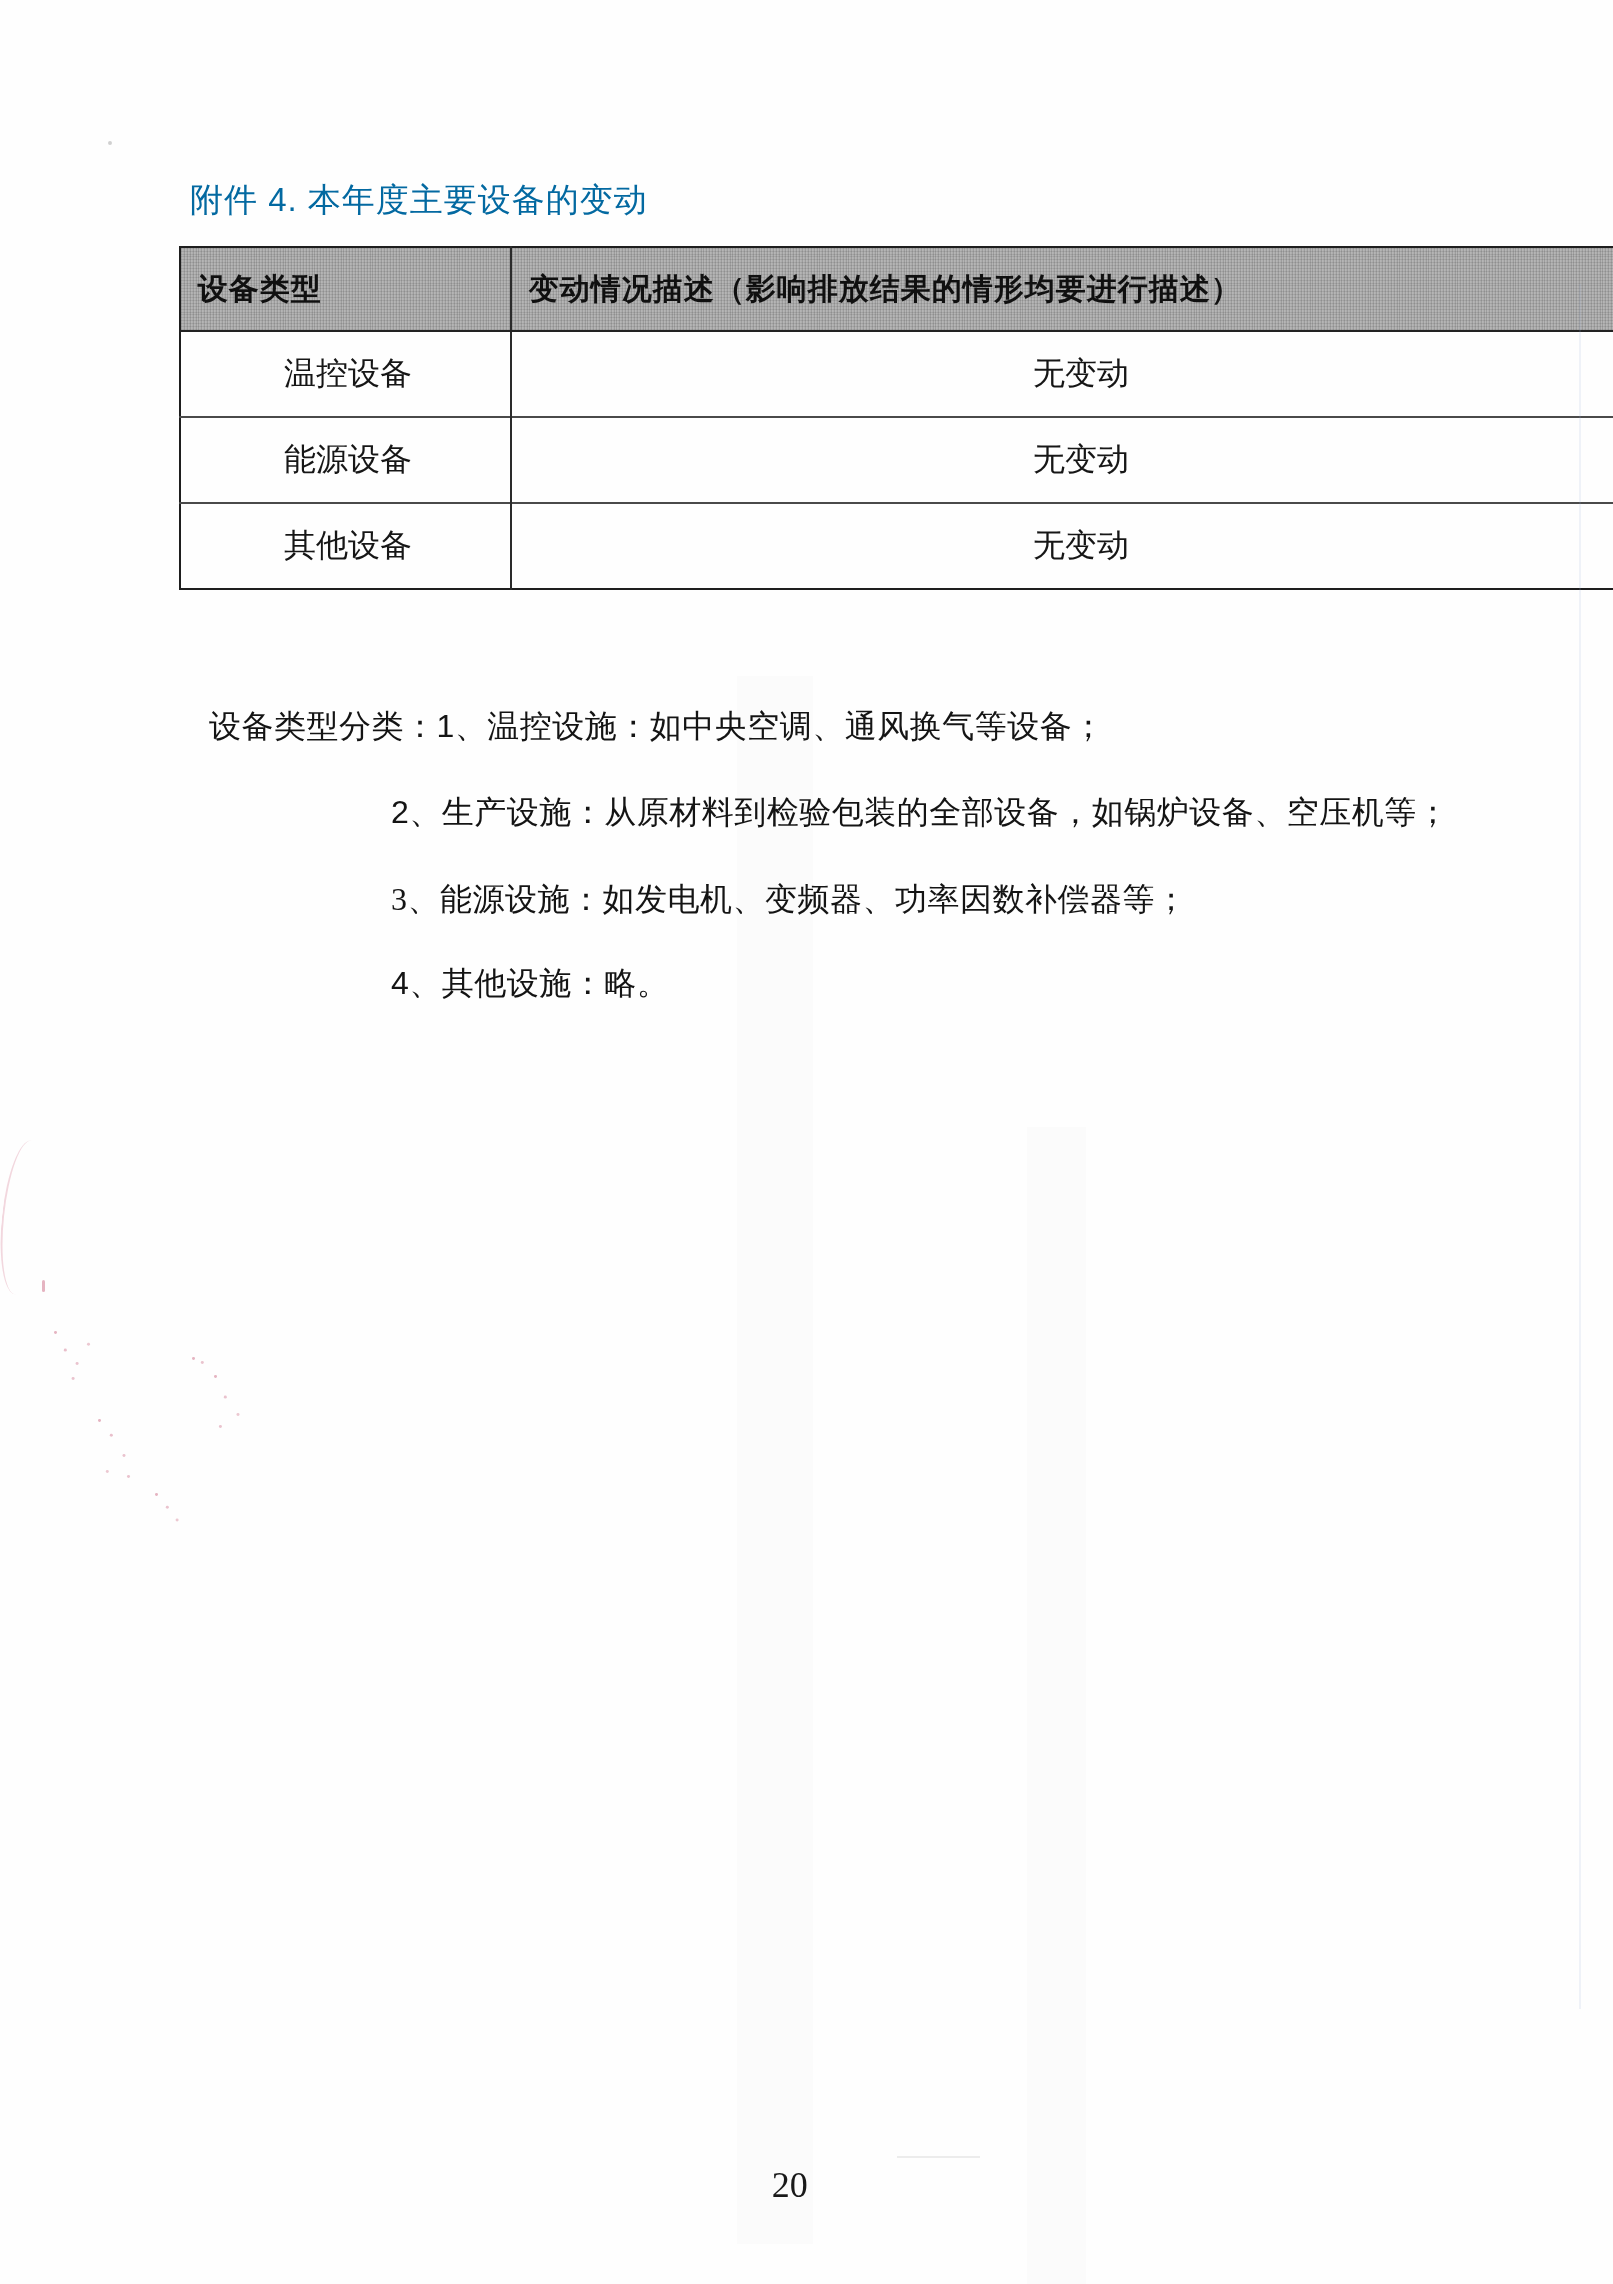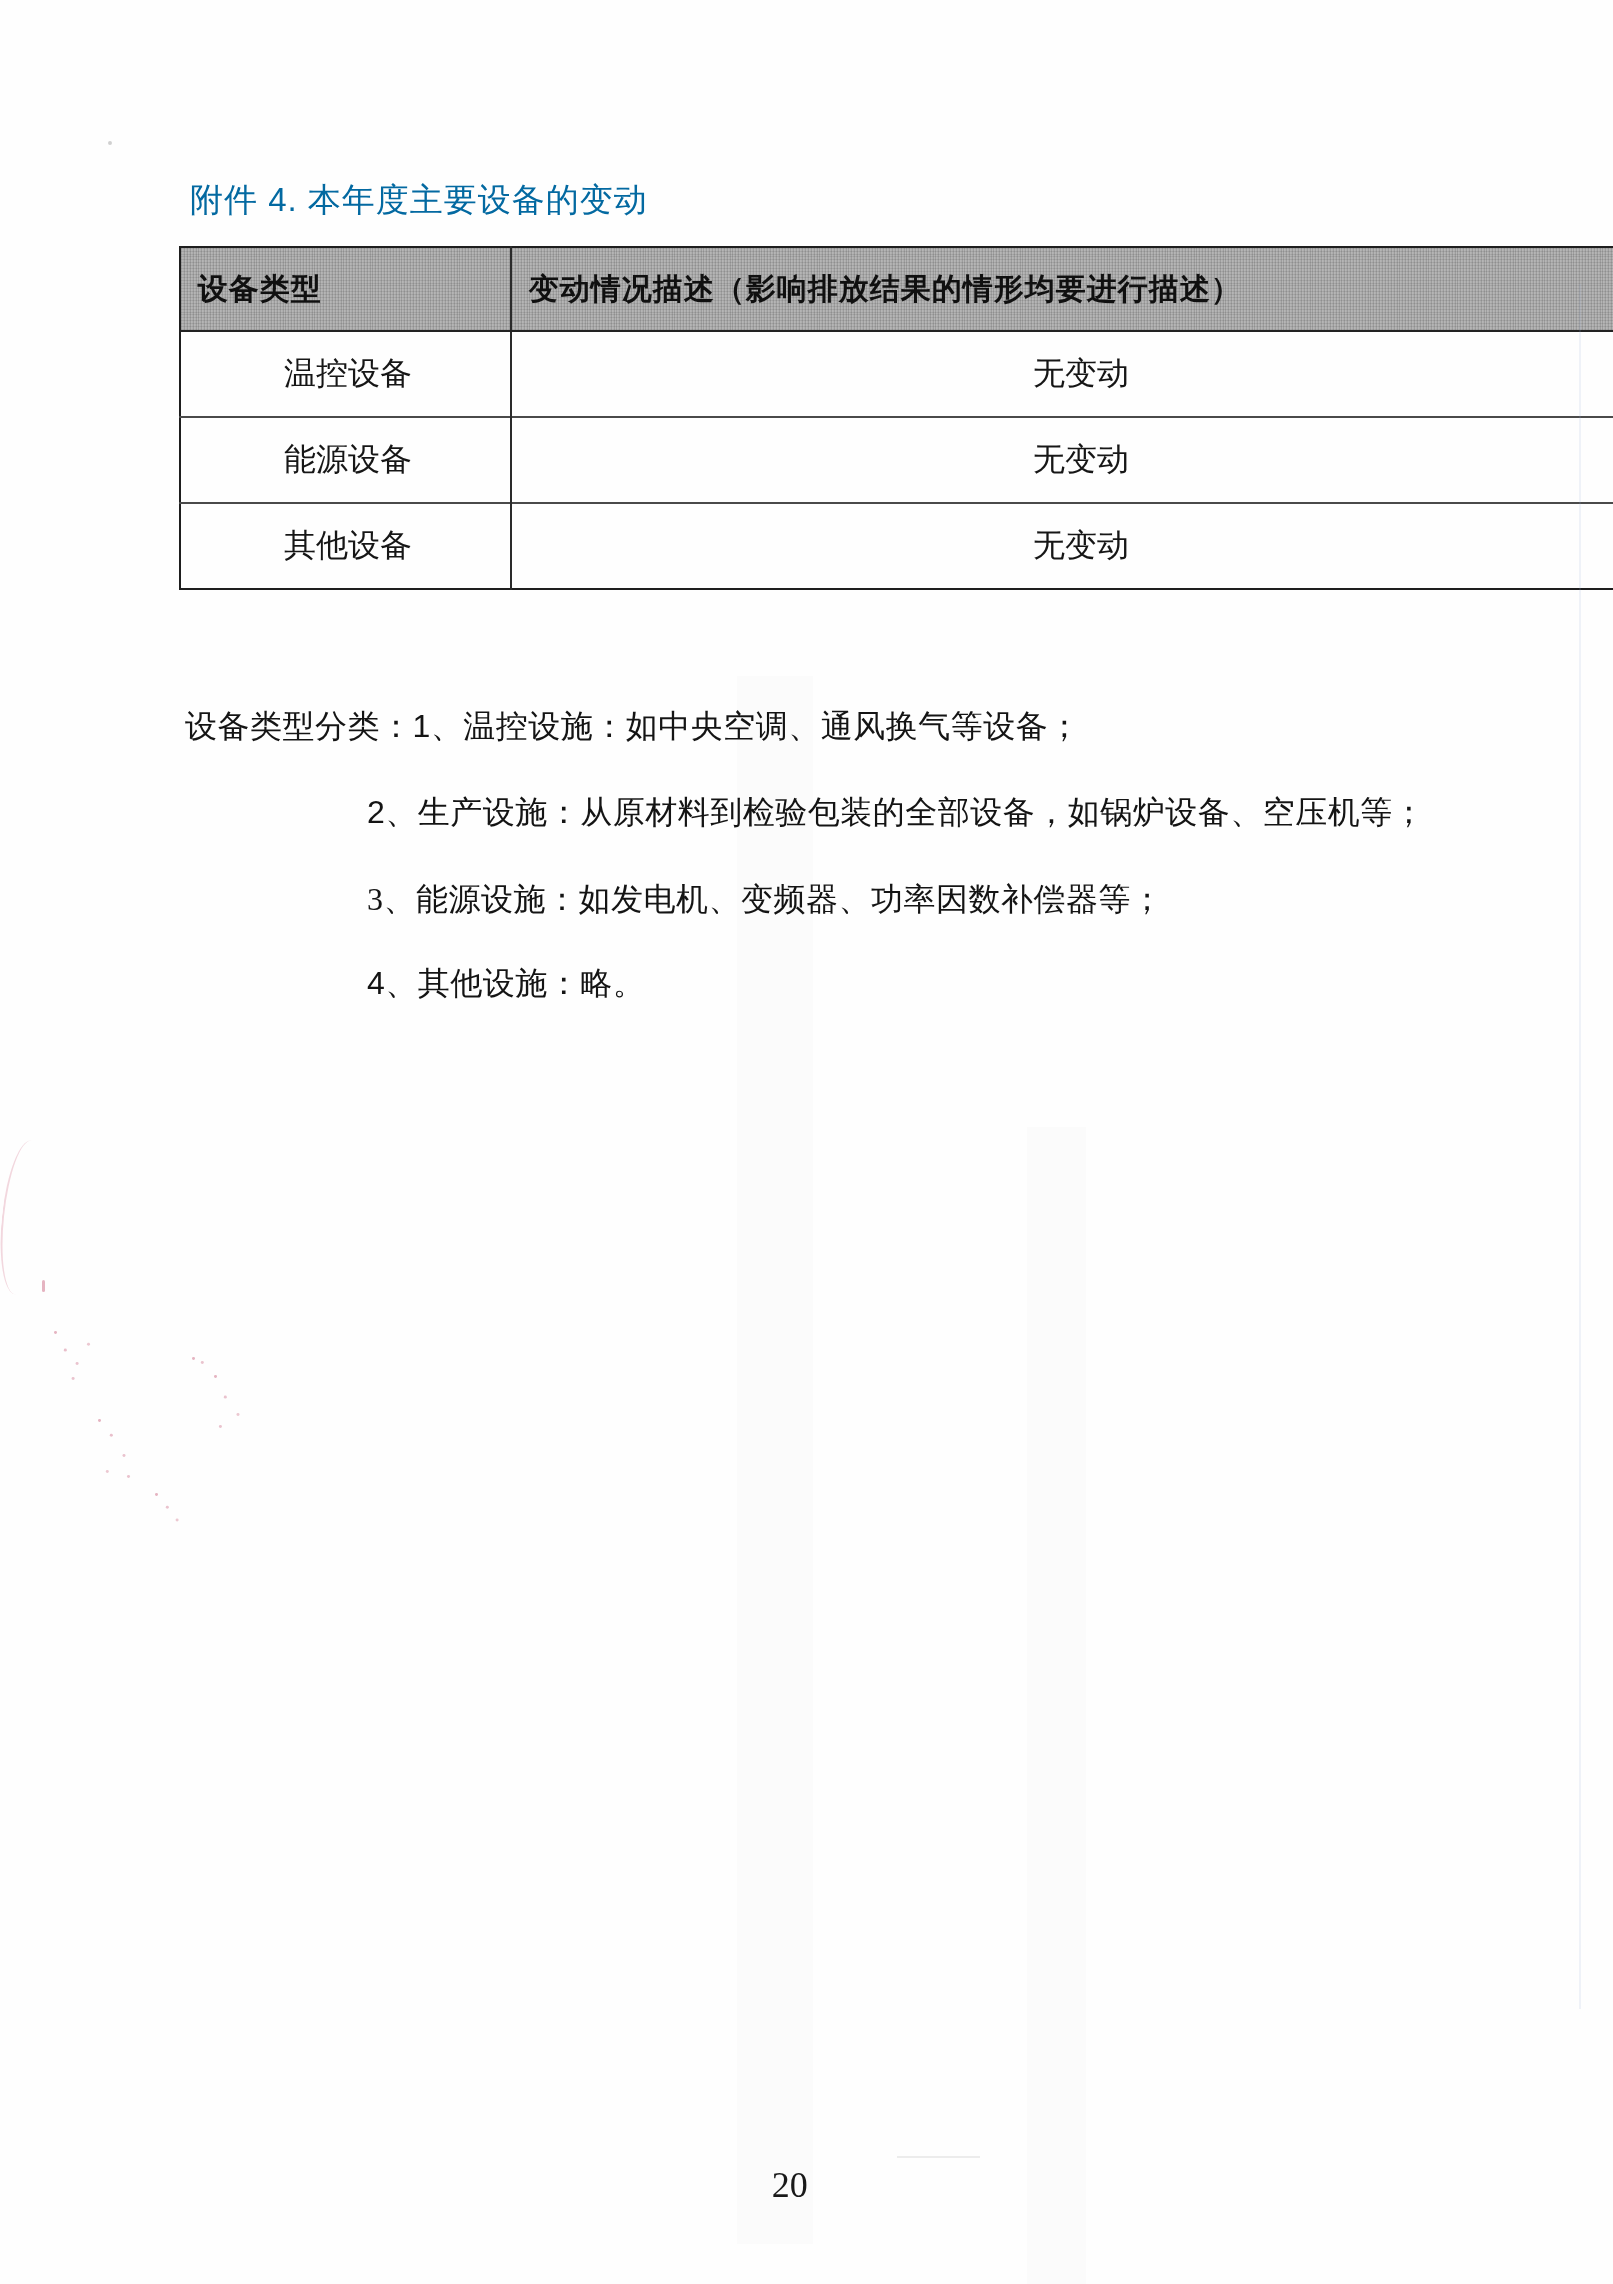--- a/index.html
+++ b/index.html
@@ -52,20 +52,21 @@
   .equip-table td+td, .equip-table th+th{border-left:2px solid #2a2a2a;}
   .equip-table tbody tr+tr td{border-top:2px solid #4a4a4a;}
 
   
   .note-line{
     position:absolute;
     font-size:32px;
     letter-spacing:0.5px;
     color:#141414;
     white-space:nowrap;
+    margin-left:24px;
   }
   .nl1{left:185px;top:705px;}
   .nl2{left:367px;top:791px;}
   .nl3{left:367px;top:878px;font-family:Liberation Serif, serif;}
   .nl4{left:367px;top:962px;}
 
   
   .pagenum{
     position:absolute;left:0;top:2164px;width:1613px;
     text-align:center;

